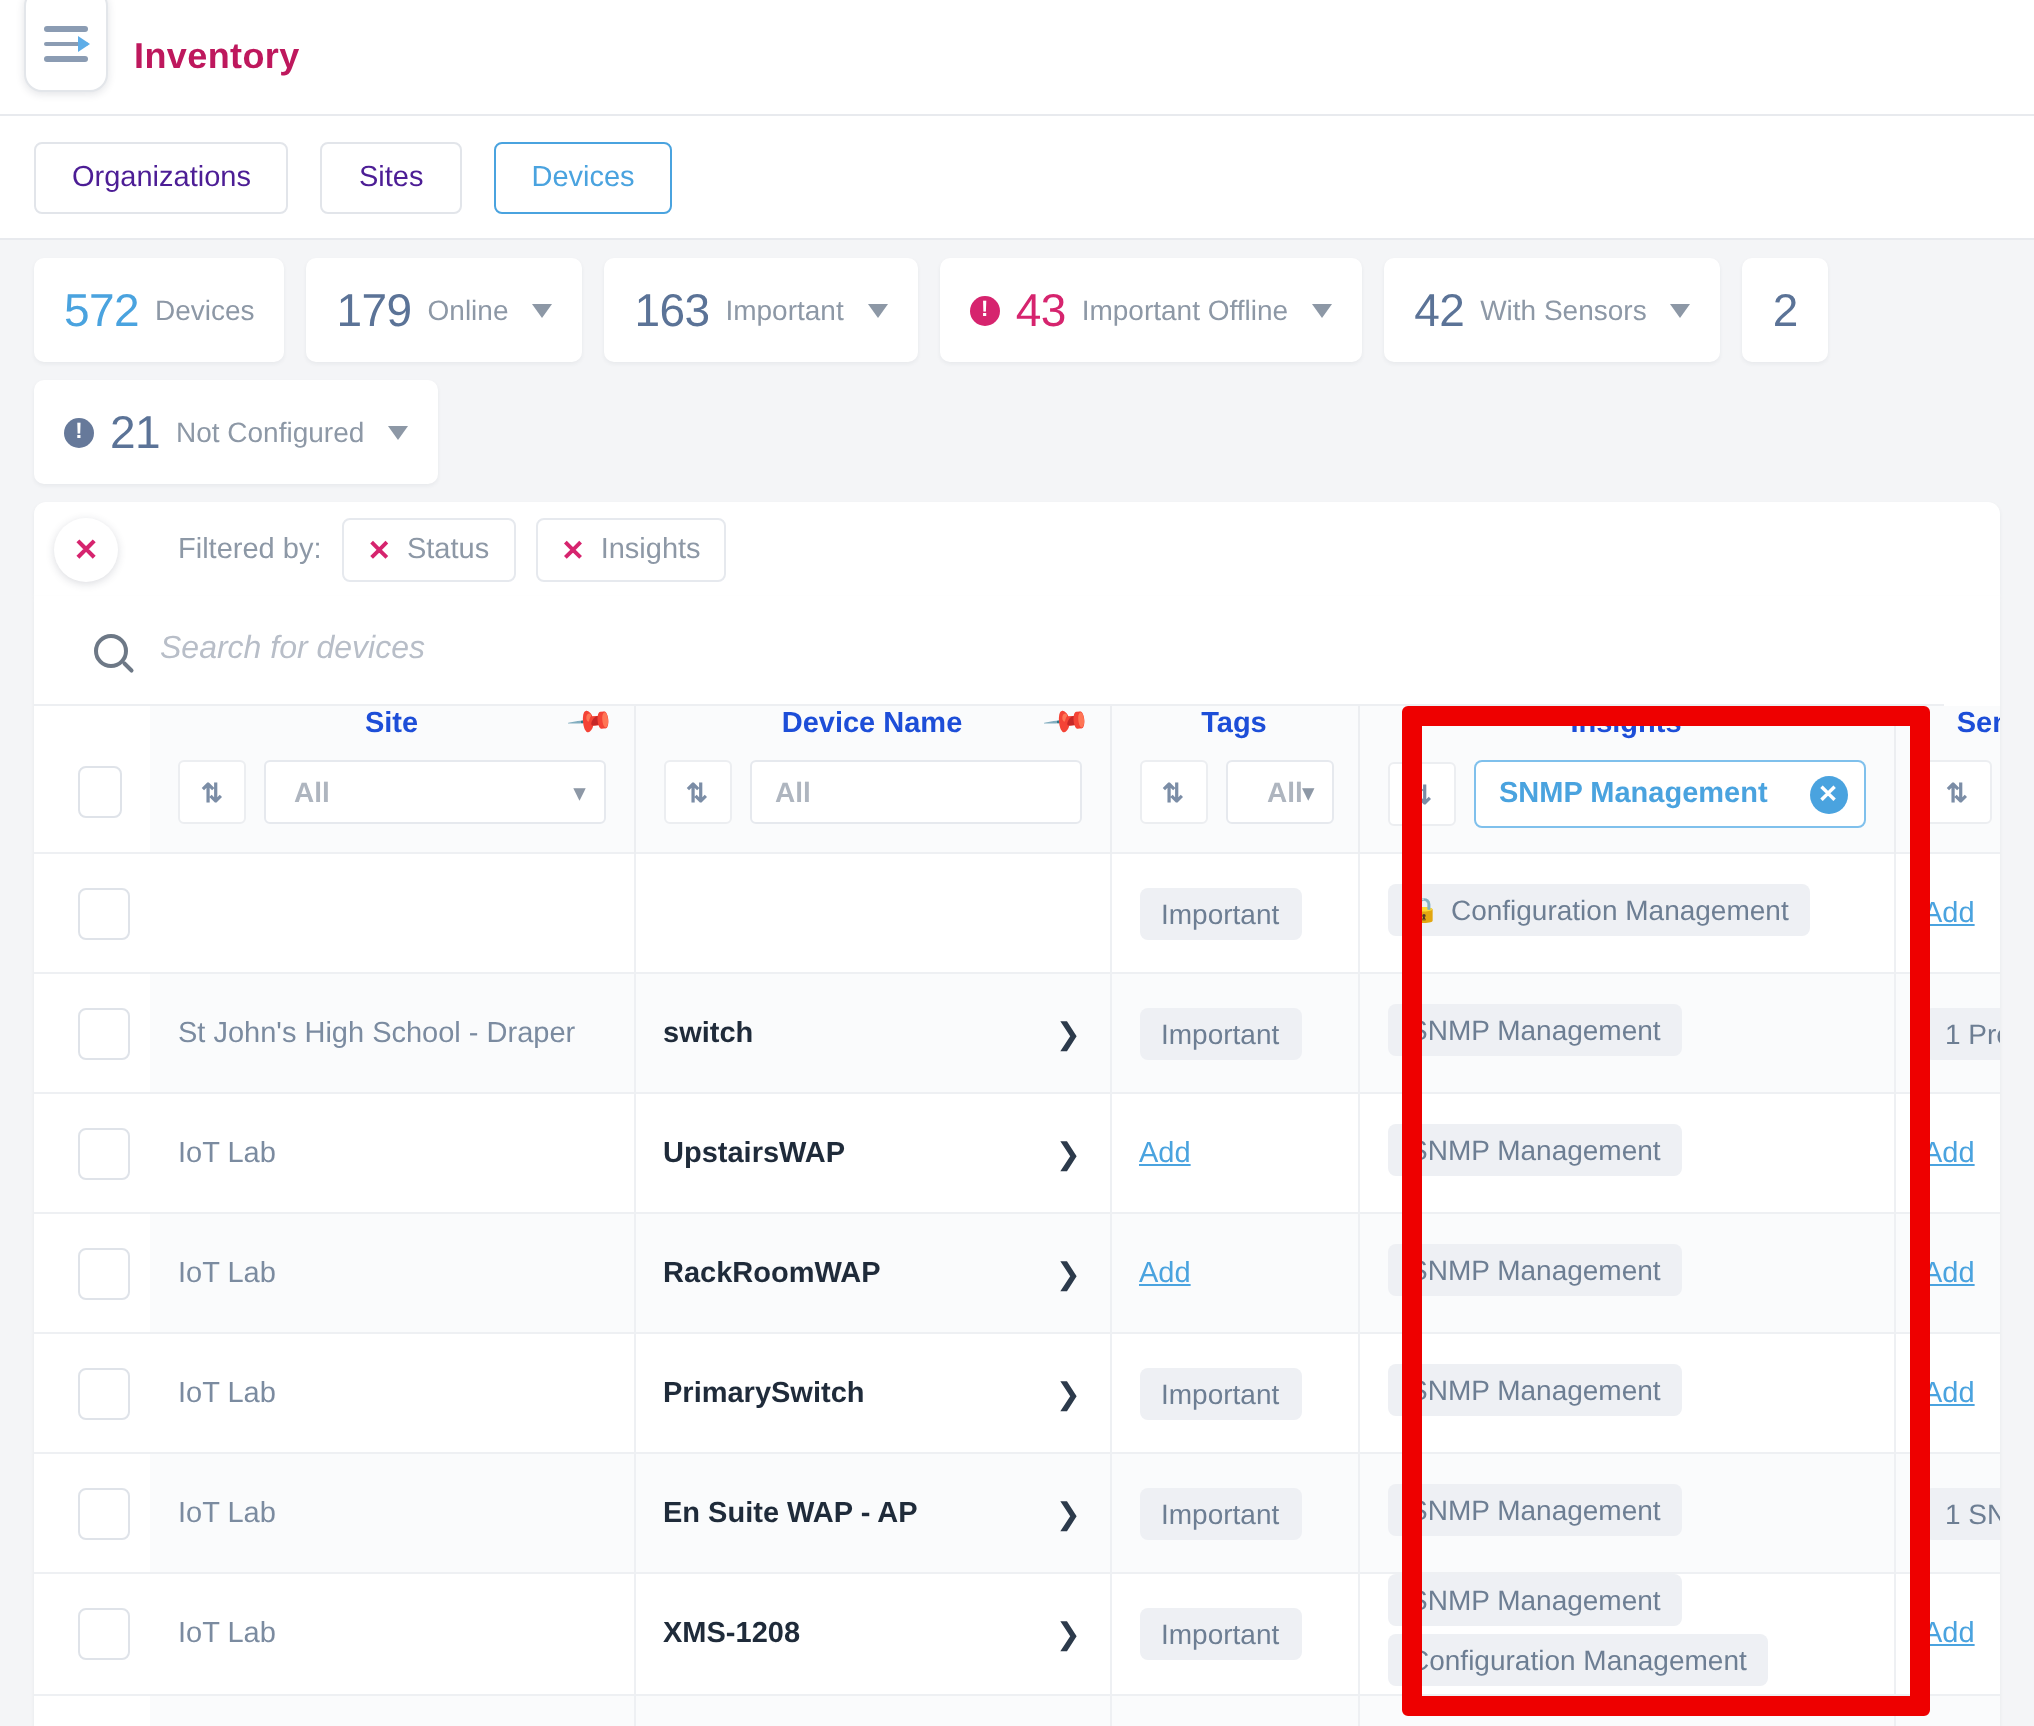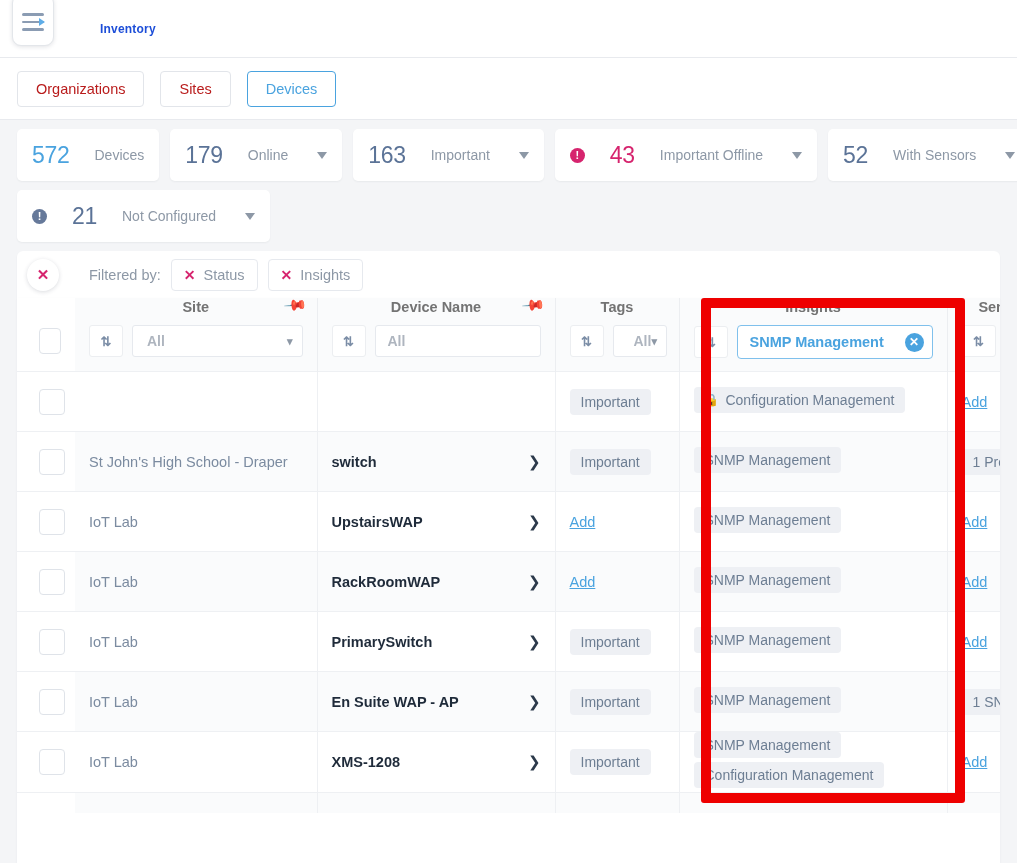--- a/index.html
+++ b/index.html
@@ -38,64 +38,64 @@
   }
   .menu-btn .bar.b3 { position: relative; }
   .menu-btn .arrow {
     position: absolute; right: 8px; top: 23px;
     width: 0; height: 0;
     border-left: 6px solid #5eade8;
     border-top: 4px solid transparent;
     border-bottom: 4px solid transparent;
   }
   .page-title {
-    margin-left: 100px;
-    font-size: 12px; font-weight: bold;
-    color: #1d4ed8;
+    margin-left: 67px;
+    font-size: 18px; font-weight: bold;
+    color: #be185d;
     letter-spacing: .2px;
   }
 
   
   .tabrow {
     height: 62px;
     background: #fff;
     display: flex; align-items: center;
     padding-left: 17px;
     gap: 16px;
     border-bottom: 1px solid #e8eaee;
   }
   .tab {
     height: 36px;
     padding: 0 18px;
     display: flex; align-items: center;
     border: 1px solid #e2e5ea;
     border-radius: 4px;
     background: #fff;
     font-size: 14.5px;
-    color: #b91c1c;
+    color: #4c1d95;
     white-space: nowrap;
   }
   .tab.active {
     border-color: #4aa3df;
     color: #4aa3df;
   }
 
   
   .statsarea {
     background: #f4f5f7;
     padding: 9px 0 0 17px;
   }
   .statrow { display: flex; gap: 11px; margin-bottom: 9px; }
   .statcard {
     height: 52px;
     background: #fff;
     border-radius: 5px;
     display: flex; align-items: center;
     padding: 0 15px;
-    gap: 25px;
+    gap: 8px;
     box-shadow: 0 1px 2px rgba(40,50,70,.06);
     white-space: nowrap;
     flex: 0 0 auto;
   }
   .stat-num {
     font-size: 23px;
     color: #5b7397;
     font-weight: normal;
     letter-spacing: -.3px;
   }
@@ -193,21 +193,21 @@
 
   thead th {
     background: #fafbfc;
     vertical-align: top;
     padding: 0;
     border-right: 1px solid #eceef1;
   }
   thead th.plain { background: #fff; border-right: none; }
   .th-inner { padding: 13px 14px 0 14px; position: relative; }
   .th-title {
-    font-size: 14.5px; font-weight: bold; color: #737373;
+    font-size: 14.5px; font-weight: bold; color: #1d4ed8;
   }
   .pin {
     position: absolute; right: 12px; top: 12px;
     color: #7b8da6; font-size: 15px;
     transform: rotate(40deg);
   }
   .th-ctrl {
     display: flex; align-items: center; gap: 9px;
     padding: 9px 14px 12px 14px;
   }
@@ -335,21 +335,21 @@
       <span class="stat-label">Important</span>
       <span class="caret"></span>
     </div>
     <div class="statcard">
       <span class="dot-ico pink">!</span>
       <span class="stat-num pink">43</span>
       <span class="stat-label">Important Offline</span>
       <span class="caret"></span>
     </div>
     <div class="statcard">
-      <span class="stat-num">52</span>
+      <span class="stat-num">42</span>
       <span class="stat-label">With Sensors</span>
       <span class="caret"></span>
     </div>
     <div class="statcard">
       <span class="stat-num">2</span>
     </div>
   </div>
   <div class="statrow">
     <div class="statcard">
       <span class="dot-ico slate">!</span>
@@ -368,20 +368,24 @@
     <span>Status</span>
   </div>
   <div class="fchip">
     <span class="x">✕</span>
     <span>Insights</span>
   </div>
 </div>
 
 <div class="panel">
 
+  <div class="searchrow">
+    <span class="search-ico"></span>
+    <input class="search-input" placeholder="Search for devices" style="">
+  </div>
 
   <div class="tablewrap">
   <div class="tableclip">
   <table>
     <colgroup>
       <col class="col-chk">
             <col class="col-site">
             <col class="col-dev">
       <col class="col-tags">
             <col class="col-ins">

